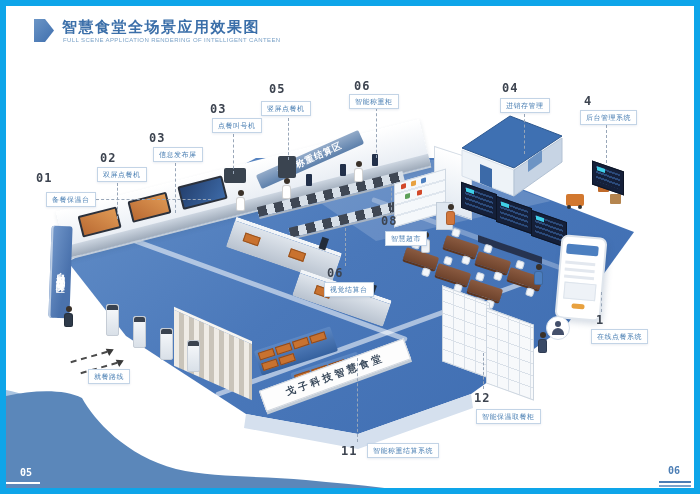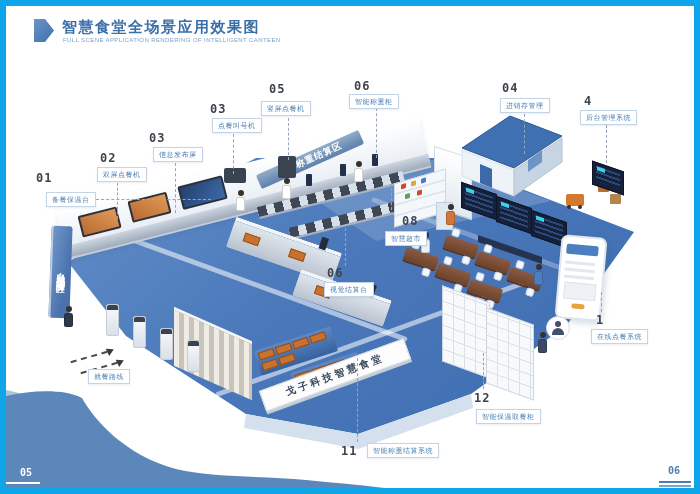--- a/index.html
+++ b/index.html
@@ -364,21 +364,21 @@
     <div class="vline" style="left:282px;top:112px;height:42px;"></div>
 
     <div class="num" style="left:348px;top:73px;">06</div>
     <div class="tag" style="left:343px;top:88px;">智能称重柜</div>
     <div class="vline" style="left:370px;top:102px;height:50px;"></div>
 
     <div class="num" style="left:321px;top:260px;">06</div>
     <div class="tag" style="left:318px;top:276px;">视觉结算台</div>
     <div class="vline" style="left:339px;top:222px;height:38px;"></div>
 
-    <div class="num" style="left:396px;top:208px;">08</div>
+    <div class="num" style="left:375px;top:208px;">08</div>
     <div class="tag" style="left:379px;top:225px;">智慧超市</div>
     <div class="vline" style="left:385px;top:177px;height:32px;"></div>
 
     <div class="num" style="left:496px;top:75px;">04</div>
     <div class="tag" style="left:494px;top:92px;">进销存管理</div>
     <div class="vline" style="left:518px;top:108px;height:40px;"></div>
 
     <div class="num" style="left:578px;top:88px;">4</div>
     <div class="tag" style="left:574px;top:104px;">后台管理系统</div>
     <div class="vline" style="left:600px;top:119px;height:38px;"></div>

